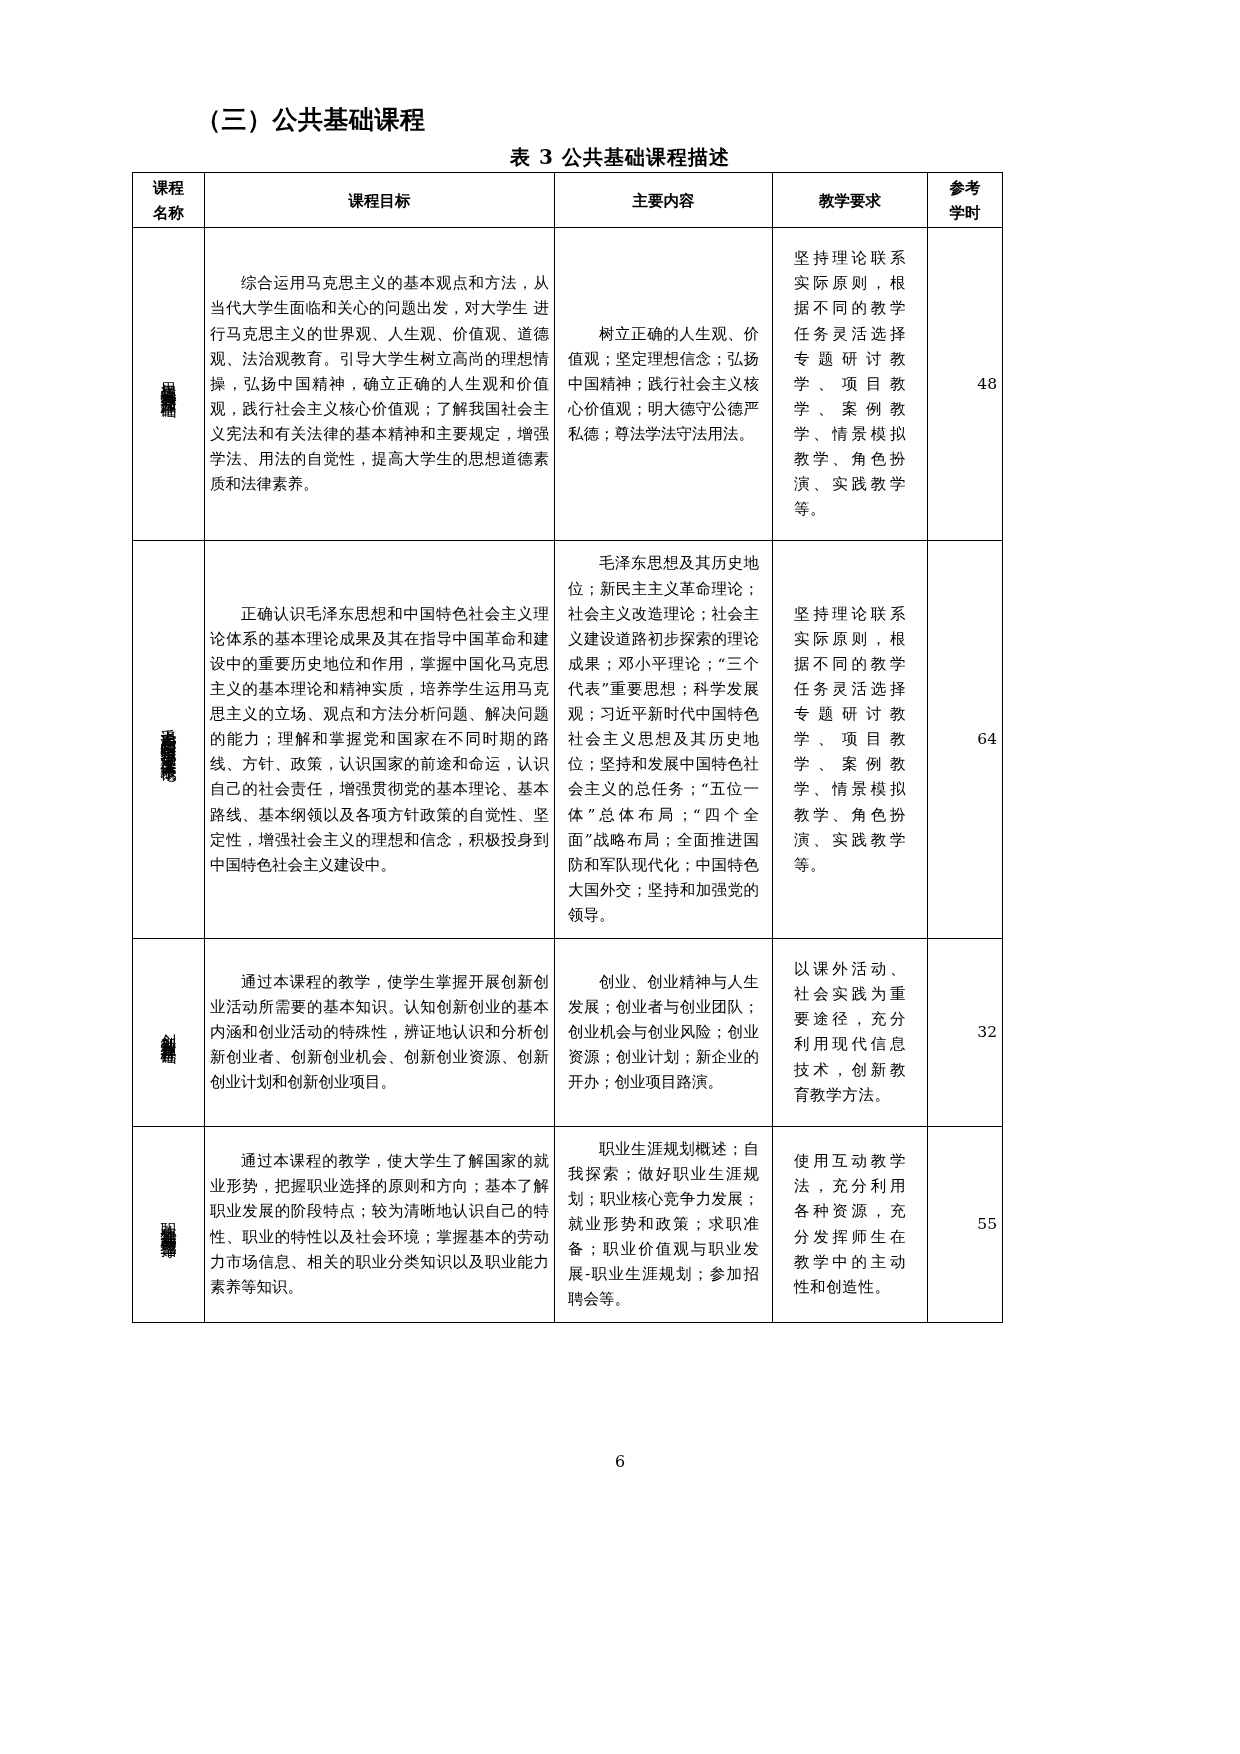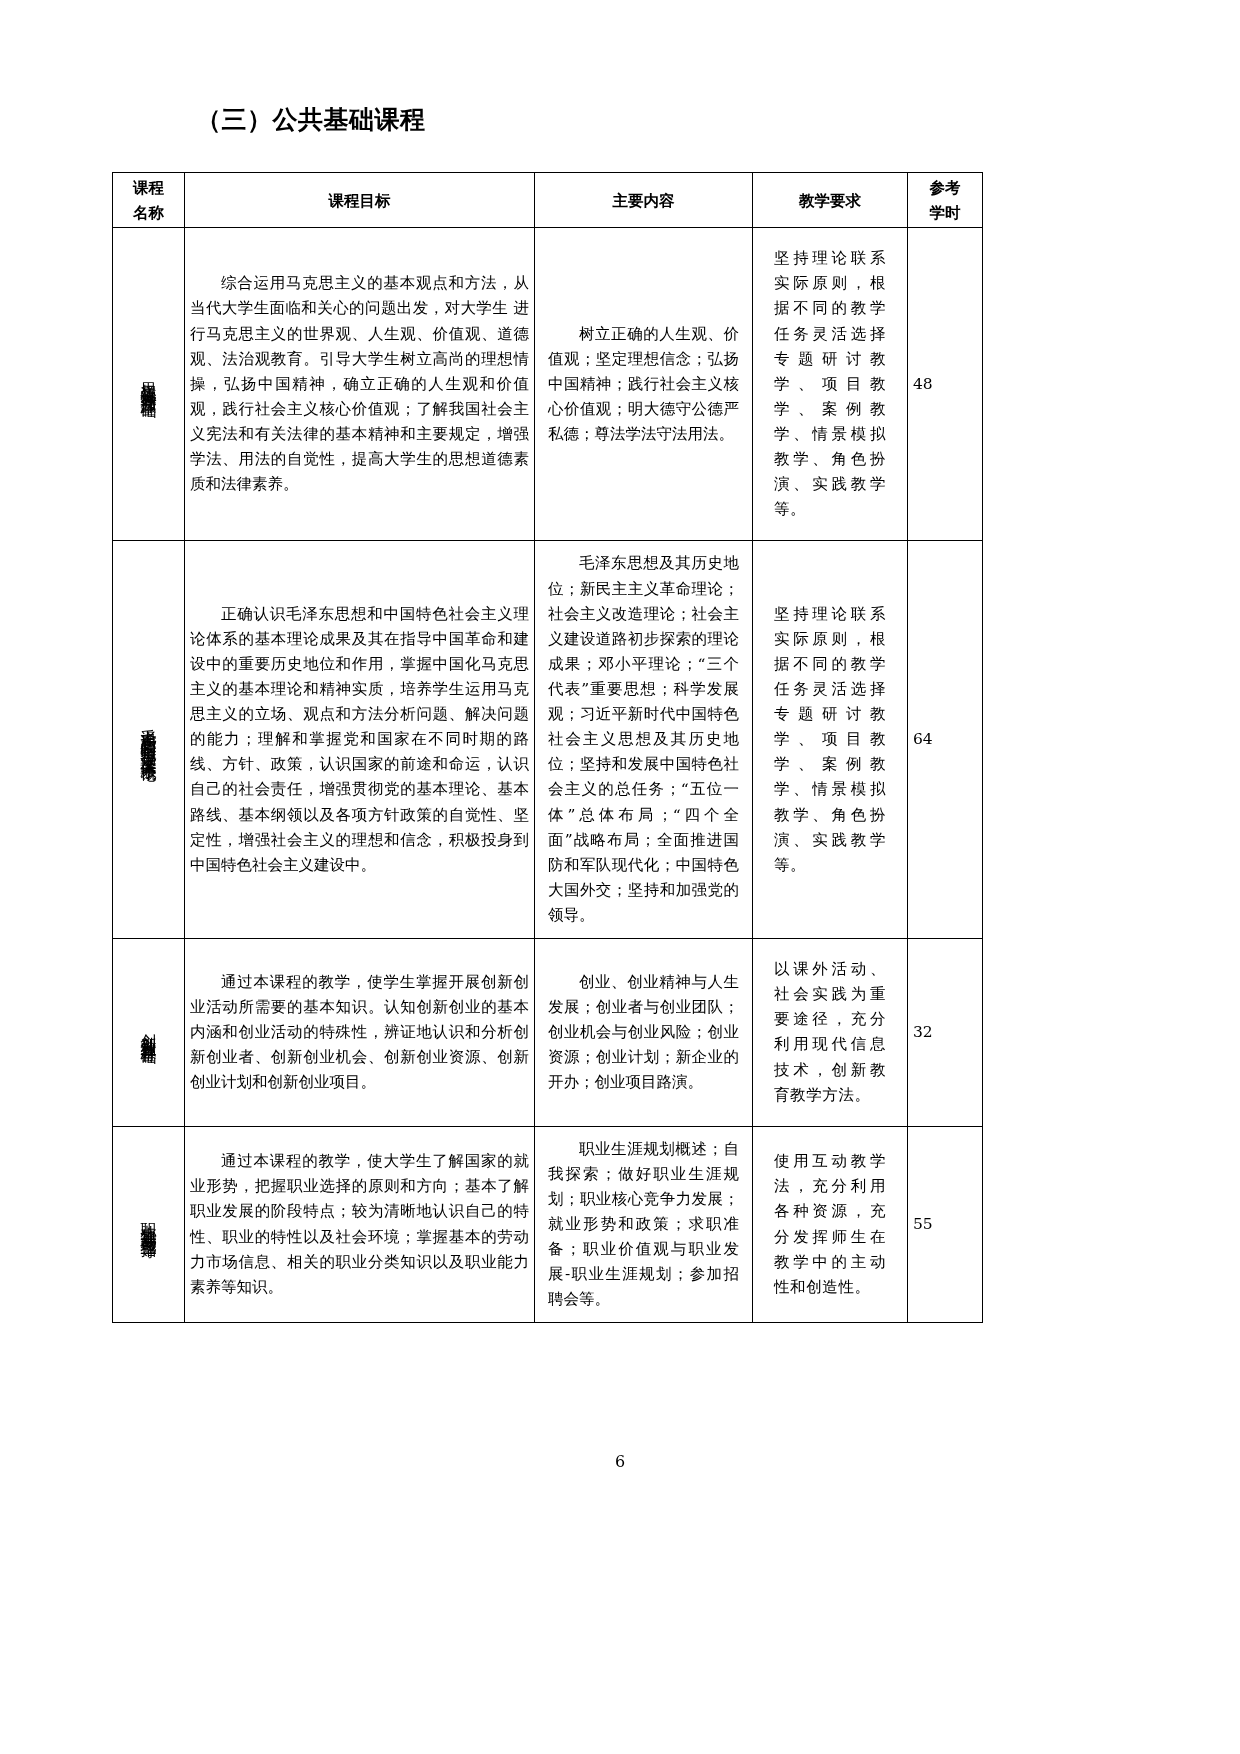--- a/index.html
+++ b/index.html
@@ -35,21 +35,21 @@
     left: 0;
     top: 144px;
     width: 1240px;
     text-align: center;
     font-size: 20px;
     font-weight: bold;
     letter-spacing: 1px;
   }
   table.course-table {
     position: absolute;
-    left: 112px;
+    left: 132px;
     top: 172px;
     width: 870px;
     border-collapse: collapse;
     table-layout: fixed;
     padding-left: 28px;
   }
   table.course-table td, table.course-table th {
     border: 1px solid #000000;
     vertical-align: middle;
     font-size: 15.5px;
@@ -102,39 +102,40 @@
   td.req-cell {
     text-align: justify;
     text-justify: inter-ideograph;
     padding: 6px 8px;
     letter-spacing: 0.6px;
   }
   td.req-cell p {
     margin: 16px;
   }
   td.hours-cell {
-    text-align: left;
+    text-align: right;
     font-size: 17px;
   }
   .page-number {
     position: absolute;
     left: 0;
     top: 1452px;
     width: 1240px;
     text-align: center;
     font-size: 16px;
   }
 </style>
 </head>
 <body>
 
 <div class="page">
 
   <div class="section-heading">（三）公共基础课程</div>
 
+  <div class="table-caption">表 3  公共基础课程描述</div>
 
   <table class="course-table">
     <colgroup>
       <col class="col-name">
       <col class="col-goal">
       <col class="col-main">
       <col class="col-req">
       <col class="col-hours">
     </colgroup>
     <thead>

